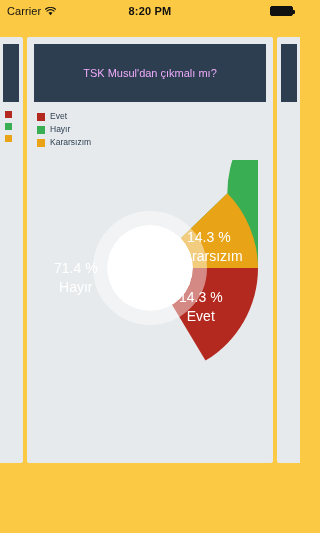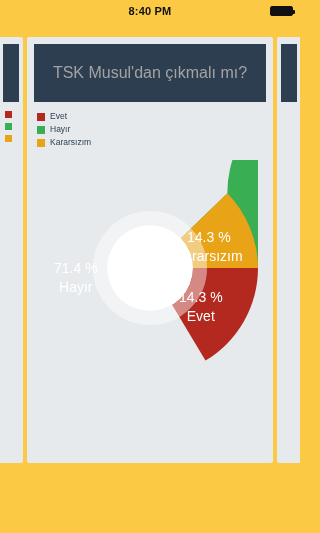--- a/index.html
+++ b/index.html
@@ -122,22 +122,22 @@
   
   .title-card {
     height: 58px;
     background: #2C3E50;
     display: flex;
     align-items: center;
     justify-content: center;
     padding: 0 12px;
   }
   .title-text {
-    color: #a3a3a3;
-    font-size: 16px;
+    color: #f0abfc;
+    font-size: 11px;
     text-align: center;
     line-height: 1.3;
   }
 
   
   .legend {
     margin-top: 9px;
     margin-left: 3px;
     display: flex;
     flex-direction: column;
@@ -189,21 +189,31 @@
   .slice-label .nm  { display: block; }
 
   .label-hayir      { left: 12px;  top: 99px; }
   .label-kararsizim { left: 133px; top: 68px; }
   .label-evet       { left: 137px; top: 128px; }
 </style>
 </head>
 <body>
 
 <div class="status-bar">
-  <div class="status-time">8:40 PM</div>
+  <div class="status-left">
+    <span class="status-carrier">Carrier</span>
+    <span class="wifi-icon">
+      <svg width="11" height="9" viewBox="0 0 11 9">
+        <path d="M5.5 8.2 L3.5 5.7 a3.2 3.2 0 0 1 4 0 Z" fill="#111"></path>
+        <path d="M1.9 4.1 a5.6 5.6 0 0 1 7.2 0" stroke="#111" stroke-width="1.1" fill="none" stroke-linecap="round"></path>
+        <path d="M0.5 2.2 a8 8 0 0 1 10 0" stroke="#111" stroke-width="1.1" fill="none" stroke-linecap="round"></path>
+      </svg>
+    </span>
+  </div>
+  <div class="status-time">8:20 PM</div>
   <div class="status-right">
     <span class="battery"></span>
   </div>
 </div>
 
 <div class="carousel">
 
   <div class="card card-side left">
     <div class="side-header"></div>
     <div class="side-legend">

